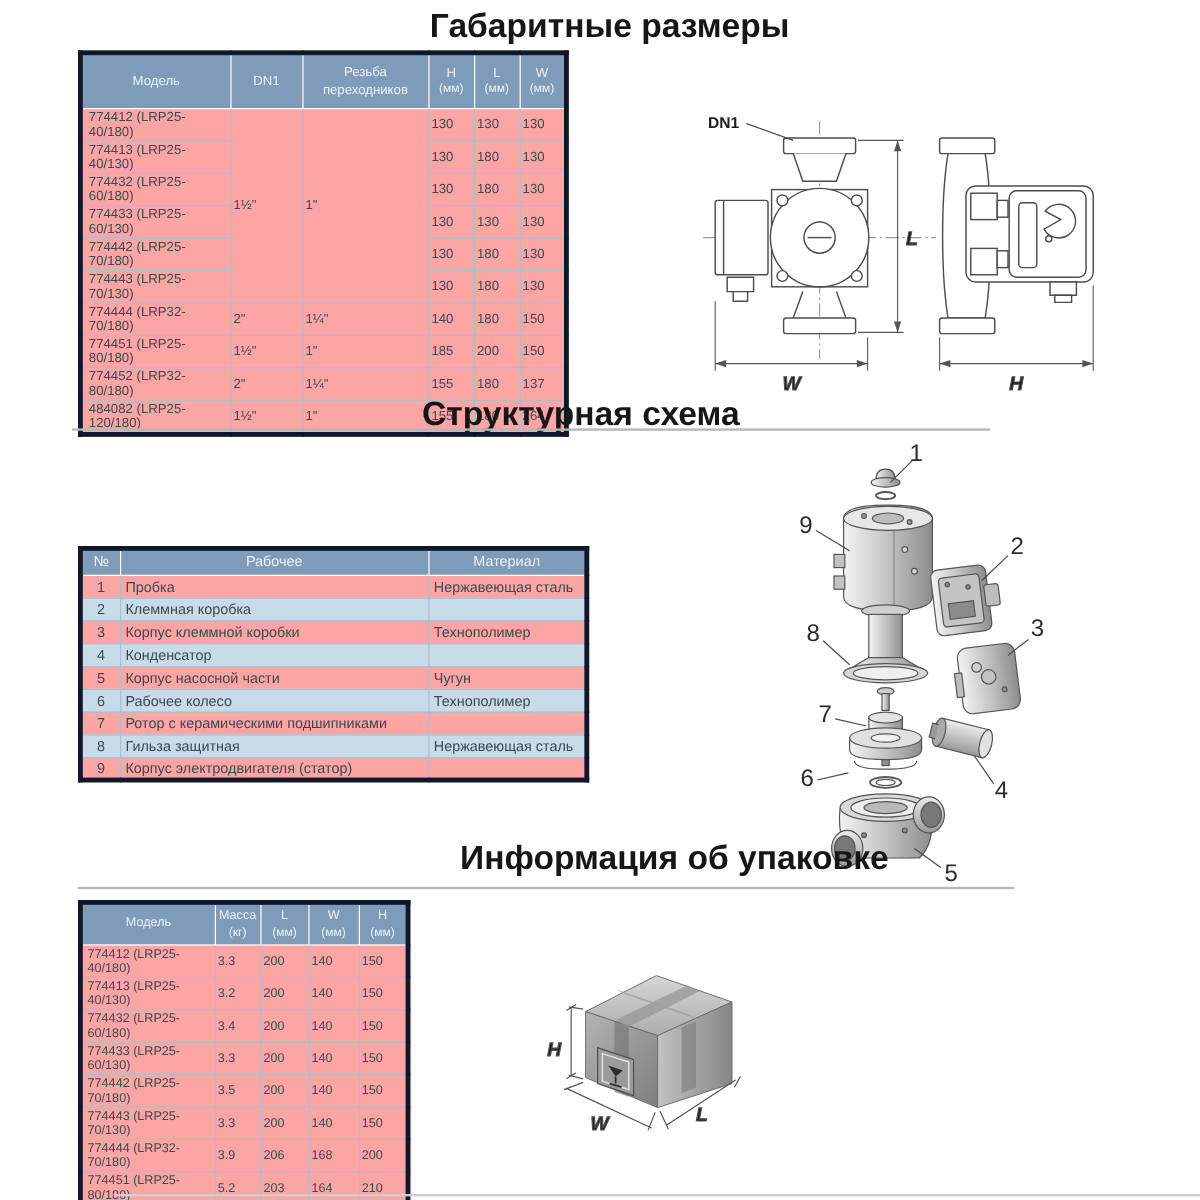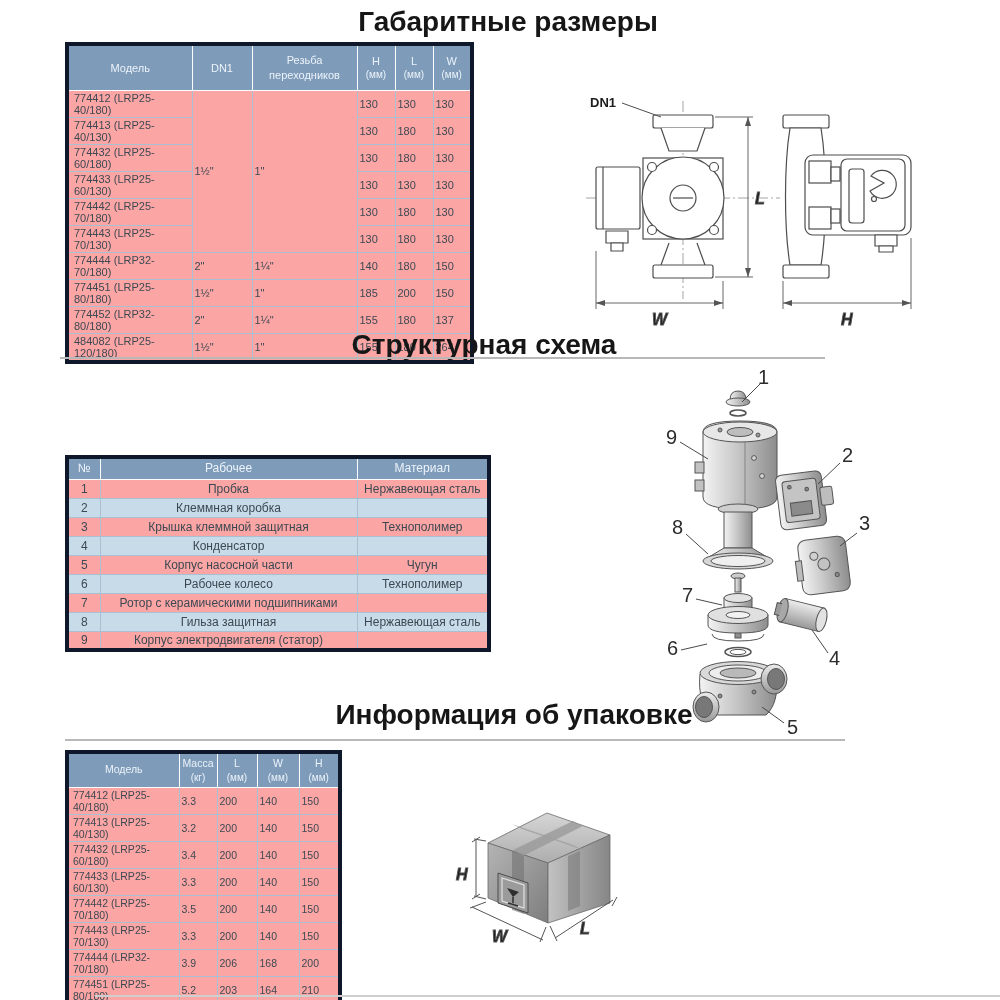--- a/index.html
+++ b/index.html
@@ -12,21 +12,21 @@
   td{border:1px solid #a9bfd2;color:#3d4952;vertical-align:middle;background:transparent}
   .unit{display:block;font-size:10px}
   
   .t1{left:65px;top:42px;width:405px}
   .t1 th{font-size:11px;height:46px}
   .t1 td{font-size:11px;height:23.5px;text-align:left;padding:1px 2px}
   .t1 td.model{text-align:left;padding-left:5px}
   
   .t2{left:65px;top:455px;width:422px}
   .t2 th{font-size:12px;height:22px}
-  .t2 td{font-size:12px;height:19px;padding:1px 4px;text-align:center}
+  .t2 td{font-size:12px;height:19px;padding:1px 4px;text-align:left}
   .t2 td.num{text-align:center}
   .t2 tr:nth-child(even) td{background:#c7dbe9}
   
   .t3{left:65px;top:750px;width:273px}
   .t3 th{font-size:10.5px;height:35px}
   .t3 td{font-size:10.5px;height:20.4px;text-align:left;padding:1px 2px}
   .t3 td.model{text-align:left;padding-left:4px}
   svg{position:absolute;overflow:visible}
   text{font-family:"Liberation Sans",sans-serif}
   .dimlbl{font-size:16px;font-weight:bold;font-style:italic;fill:#1d1d1d}
@@ -221,21 +221,21 @@
         <td>Пробка</td>
         <td>Нержавеющая сталь</td>
       </tr>
       <tr>
         <td class="num">2</td>
         <td>Клеммная коробка</td>
         <td></td>
       </tr>
       <tr>
         <td class="num">3</td>
-        <td>Крышка клеммной защитная</td>
+        <td>Корпус клеммной коробки</td>
         <td>Технополимер</td>
       </tr>
       <tr>
         <td class="num">4</td>
         <td>Конденсатор</td>
         <td></td>
       </tr>
       <tr>
         <td class="num">5</td>
         <td>Корпус насосной части</td>
@@ -375,21 +375,21 @@
   <text class="numlbl" x="16" y="82">9</text>
   <text class="numlbl" x="192" y="100">2</text>
   <text class="numlbl" x="22" y="172">8</text>
   <text class="numlbl" x="209" y="168">3</text>
   <text class="numlbl" x="32" y="240">7</text>
   <text class="numlbl" x="179" y="303">4</text>
   <text class="numlbl" x="17" y="293">6</text>
   <text class="numlbl" x="137" y="372">5</text>
 </svg>
 
-<div class="title" style="left:514px;top:699px">Информация об упаковке</div>
+<div class="title" style="left:562px;top:699px">Информация об упаковке</div>
 <div class="divider" style="left:65px;top:739px;width:780px"></div>
 
 <table class="t3">
   <colgroup>
       <col style="width:112px">
       <col style="width:38px">
       <col style="width:40px">
       <col style="width:42px">
       <col style="width:41px">
     </colgroup>

